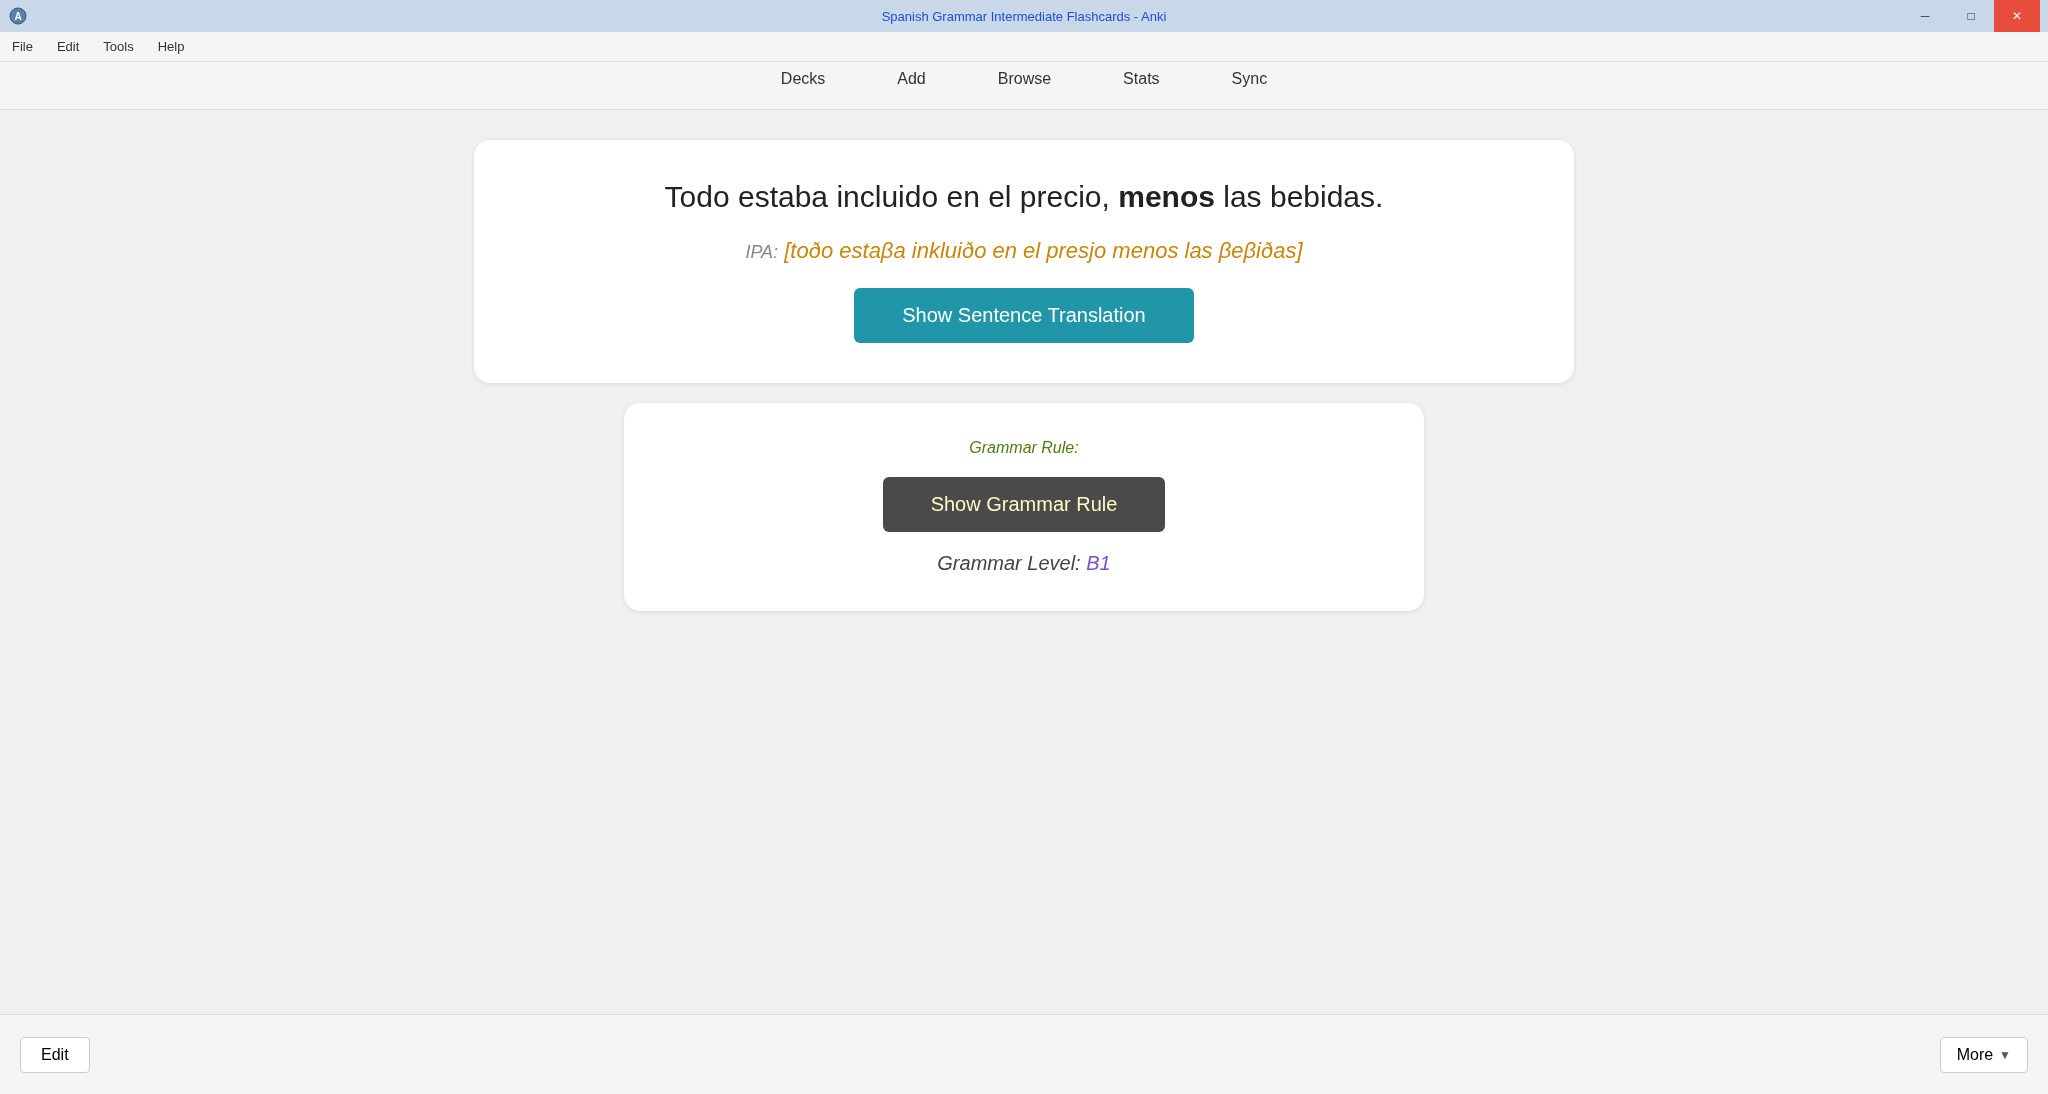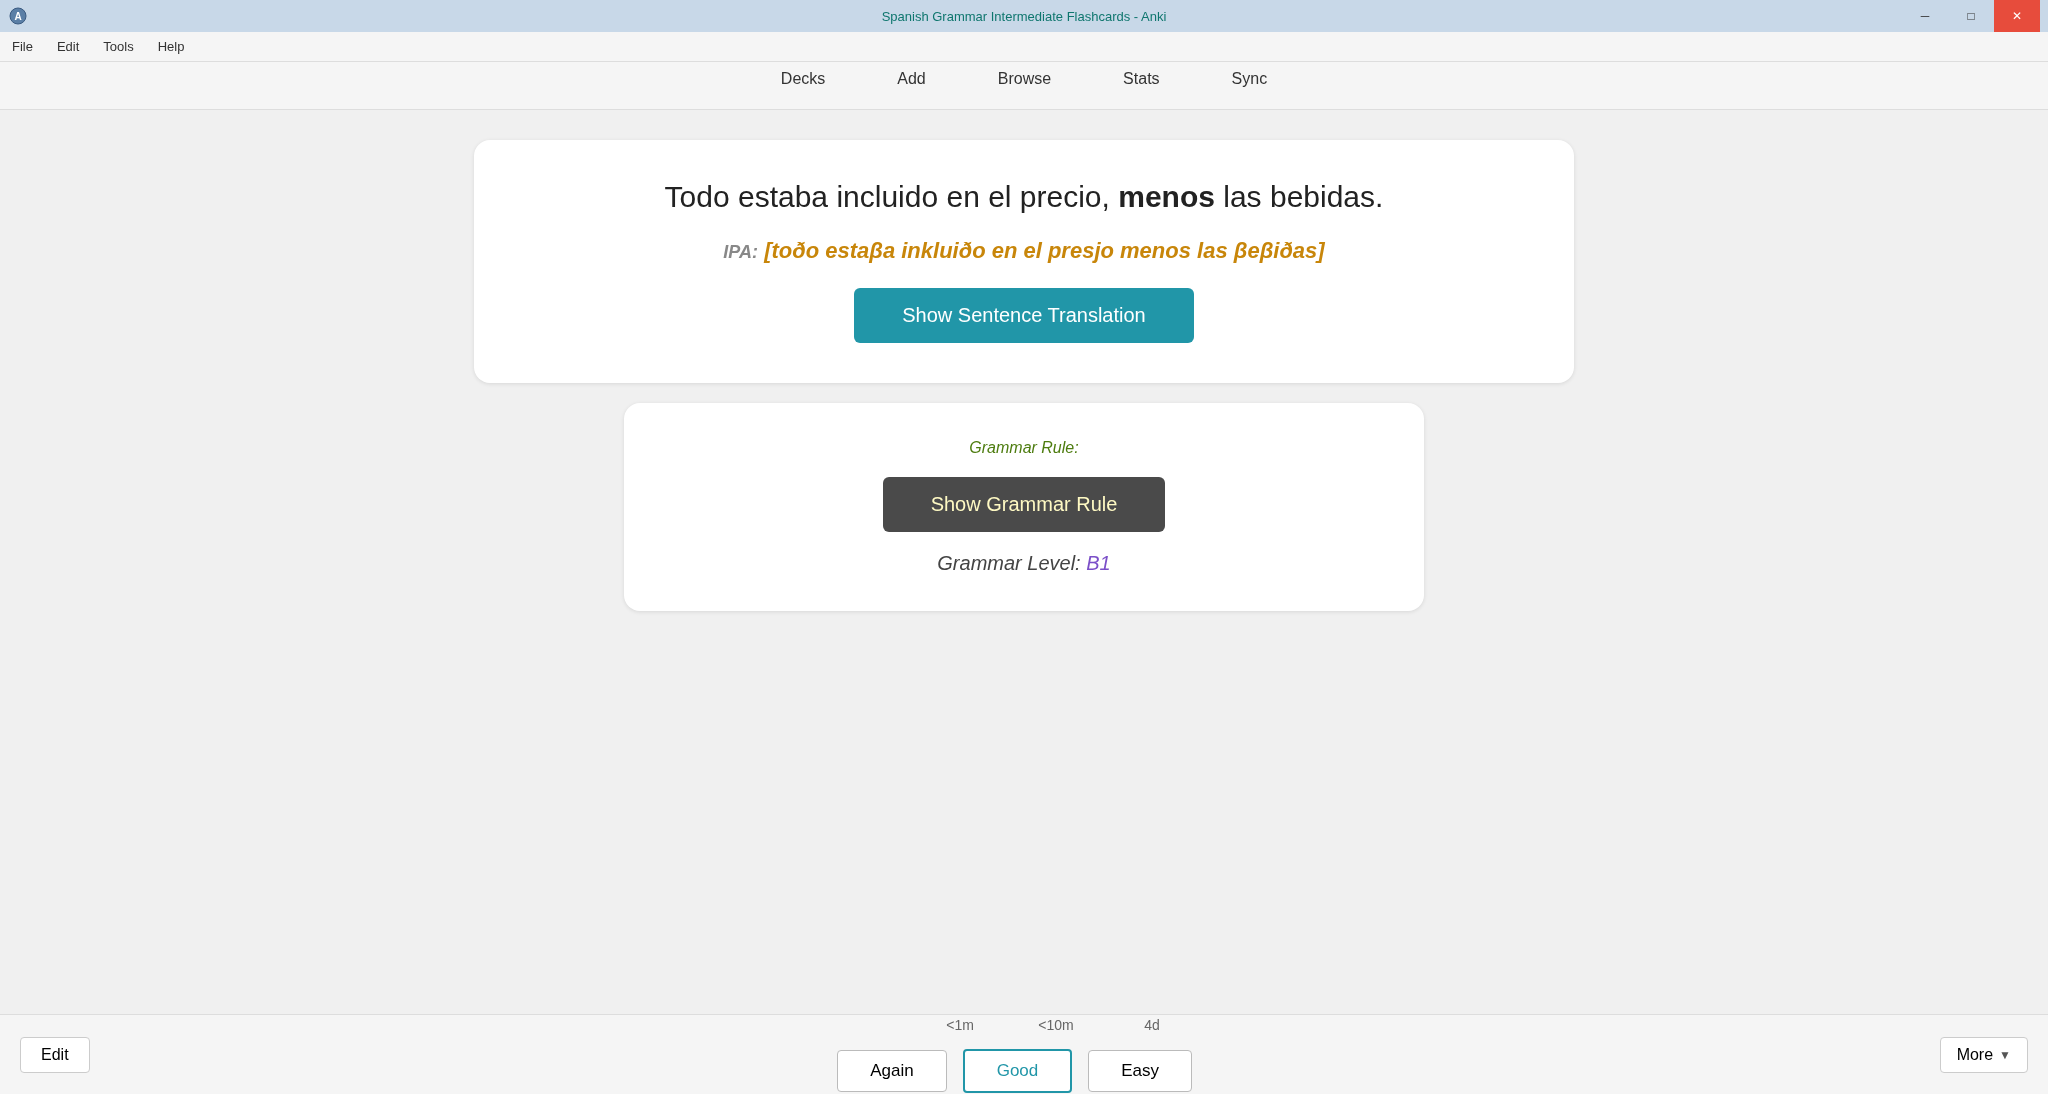--- a/index.html
+++ b/index.html
@@ -38,21 +38,21 @@
     .title-bar-icon {
       width: 20px;
       height: 20px;
       display: flex;
       align-items: center;
       justify-content: center;
     }
 
     .title-bar-title {
       font-size: 13px;
-      color: #0f766e;
+      color: #1d4ed8;
       position: absolute;
       left: 50%;
       transform: translateX(-50%);
     }
 
     .title-bar-controls {
       display: flex;
       gap: 0;
     }
 
@@ -145,21 +145,20 @@
 
     .sentence-text .bold-word {
       font-weight: bold;
     }
 
     .ipa-text {
       font-size: 22px;
       color: #c8860a;
       font-style: italic;
       text-align: center;
-      font-weight: bold;
     }
 
     .ipa-label {
       color: #888;
       font-style: italic;
       font-size: 18px;
     }
 
     .show-translation-btn {
       background: #2196a8;
@@ -356,32 +355,20 @@
     </div>
   </div>
 
 </div>
 
 <div class="bottom-bar">
   <div class="bottom-left">
     <button class="edit-btn">Edit</button>
   </div>
 
-  <div class="bottom-center">
-    <div class="time-labels">
-      <span class="time-label">&lt;1m</span>
-      <span class="time-label">&lt;10m</span>
-      <span class="time-label">4d</span>
-    </div>
-    <div class="answer-buttons">
-      <button class="answer-btn">Again</button>
-      <button class="answer-btn good">Good</button>
-      <button class="answer-btn">Easy</button>
-    </div>
-  </div>
 
   <div class="bottom-right">
     <button class="more-btn">
       <span>More</span>
       <span class="more-arrow">▼</span>
     </button>
   </div>
 </div>
 
 </body></html>

